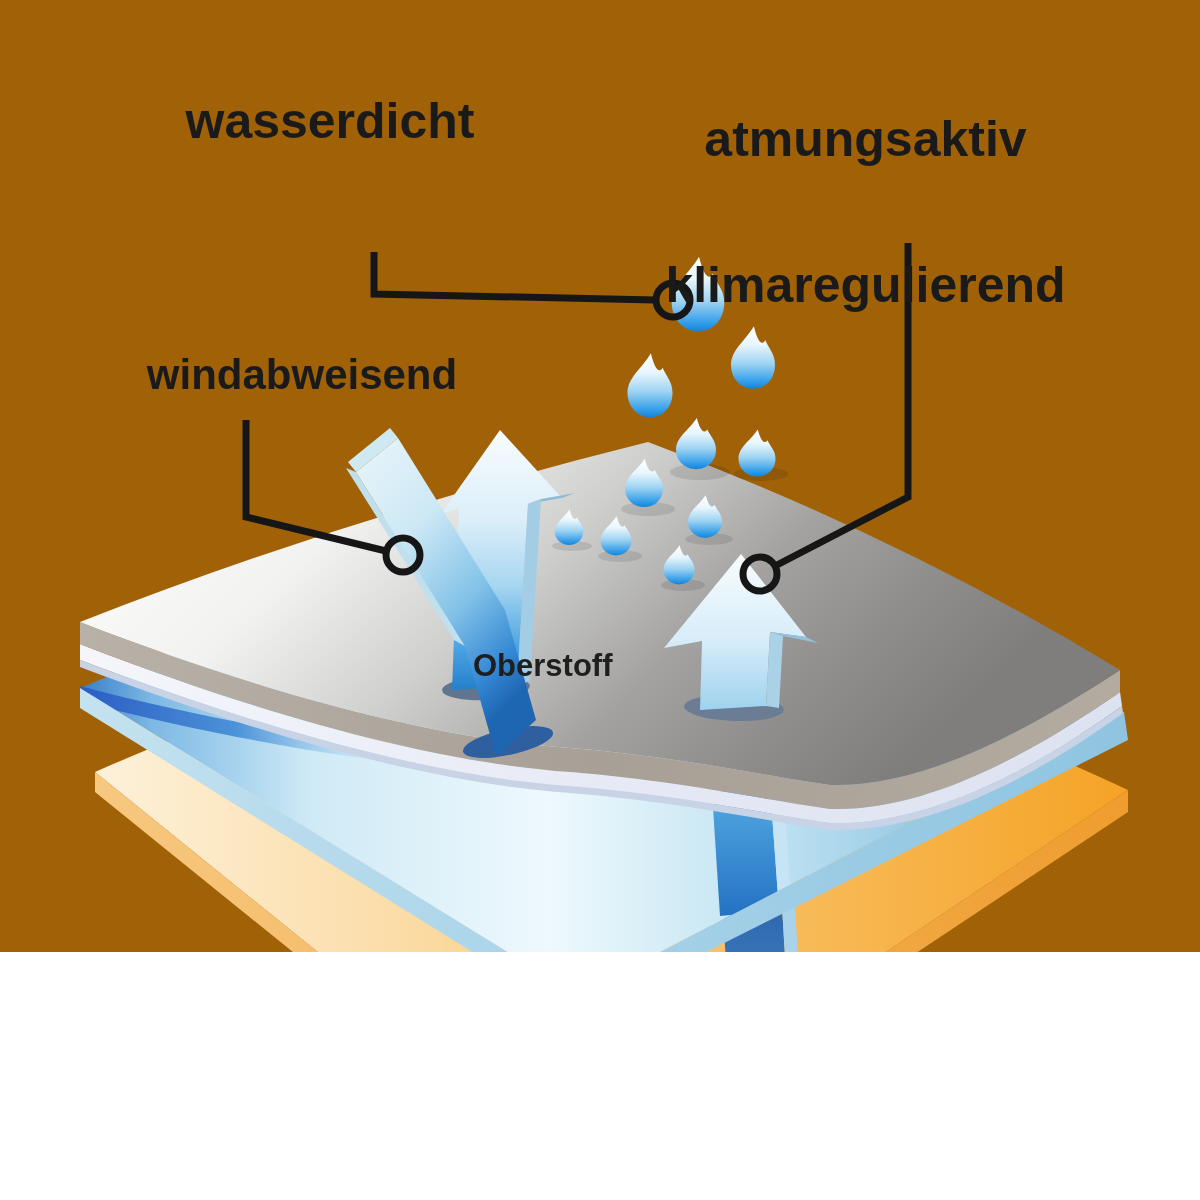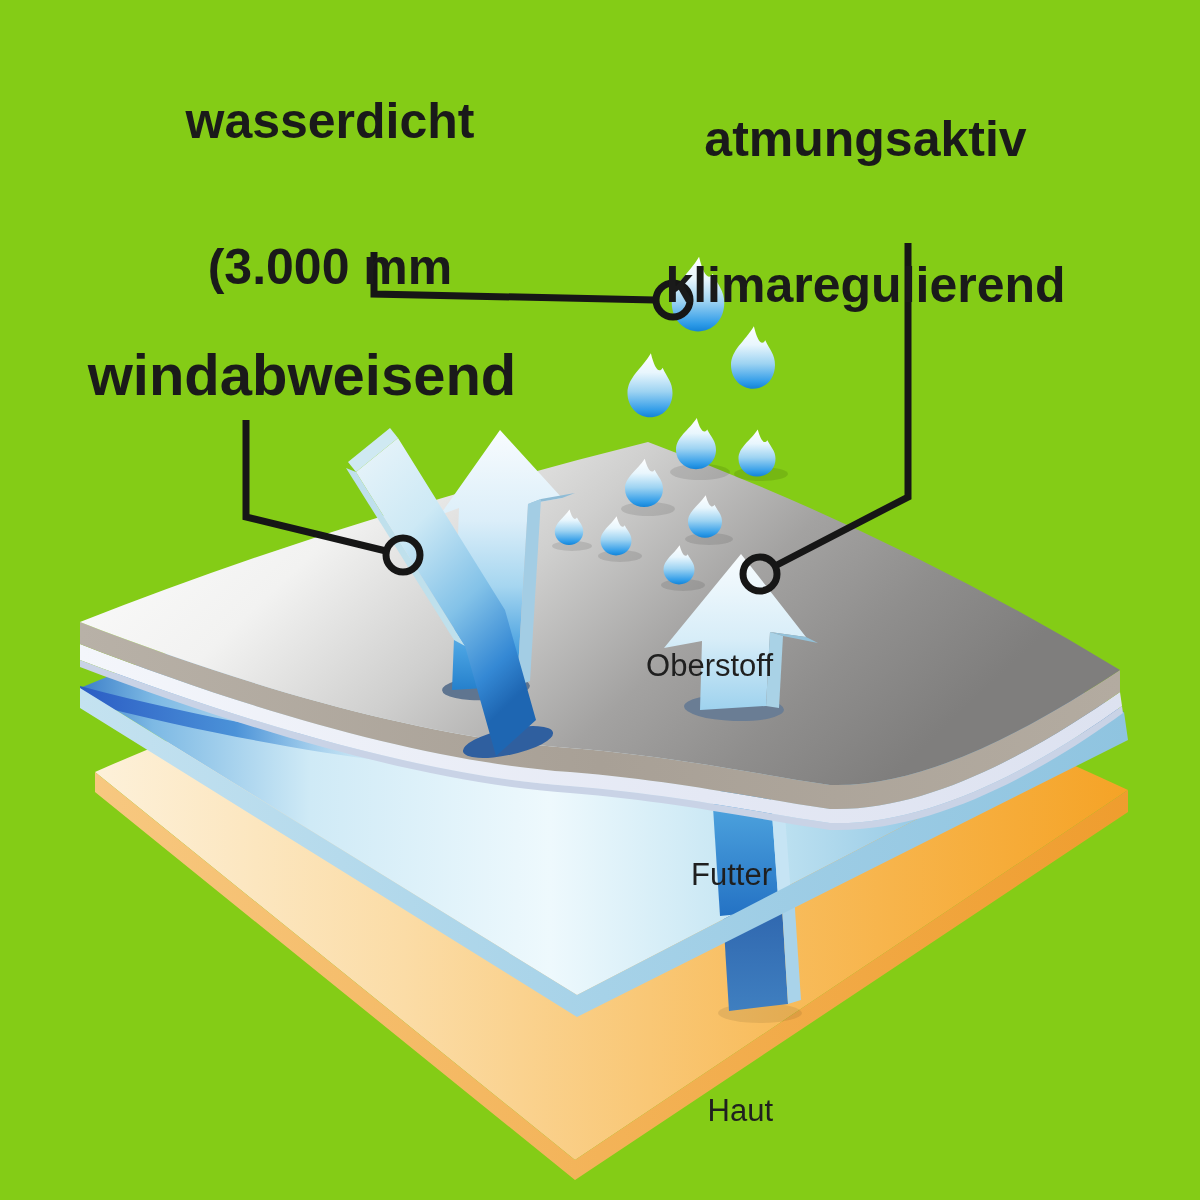--- a/index.html
+++ b/index.html
@@ -1,25 +1,25 @@
 <!DOCTYPE html>
 <html><head>
 <meta charset="utf-8">
 <style>
   html,body{margin:0;padding:0;background:#fff;}
-  .stage{position:relative;width:1200px;height:1200px;background:#84cc16;overflow:hidden;
+  .stage{position:relative;width:1200px;height:952px;background:#a16207;overflow:hidden;
          font-family:"Liberation Sans","DejaVu Sans",sans-serif;}
   .stage svg{position:absolute;left:0;top:0;}
   .headline{position:absolute;font-weight:700;font-size:50px;line-height:73px;
             color:#1a1a1a;text-align:center;white-space:pre-line;}
   .headline.left{left:70px;top:12px;width:520px;}
   .headline.right{left:608px;top:30px;width:515px;}
-  .headline.wind{left:52px;top:338px;width:500px;font-size:58px;}
-  .layerlabel{position:absolute;font-weight:400;font-size:31px;color:#1f1f1f;
-              text-align:right;width:300px;}
+  .headline.wind{left:52px;top:338px;width:500px;font-size:42px;}
+  .layerlabel{position:absolute;font-weight:700;font-size:31px;color:#1f1f1f;
+              text-align:left;width:300px;}
   .label-oberstoff{left:473px;top:648px;}
   .label-futter{left:472px;top:857px;}
   .label-haut{left:473px;top:1093px;}
 </style>
 </head>
 <body>
 
 <div class="stage">
 
   <svg width="1200" height="1200" viewBox="0 0 1200 1200">
@@ -220,27 +220,25 @@
       <circle cx="673" cy="300" r="17"></circle>
       <path d="M 908,243 L 908,497 L 775,566"></path>
       <circle cx="760" cy="574" r="17"></circle>
       <path d="M 246,420 L 246,517 L 386,551"></path>
       <circle cx="403" cy="555" r="17"></circle>
     </g>
   </svg>
 
   <div class="headline left">
     <div>wasserdicht</div>
-    <div>(3.000 mm</div>
   </div>
 
   <div class="headline right">
     <div>atmungsaktiv</div>
     <div>klimaregulierend</div>
   </div>
 
   <div class="headline wind">windabweisend</div>
 
   <div class="layerlabel label-oberstoff">Oberstoff</div>
-  <div class="layerlabel label-futter">Futter</div>
   <div class="layerlabel label-haut">Haut</div>
 
 </div>
 
 </body></html>

